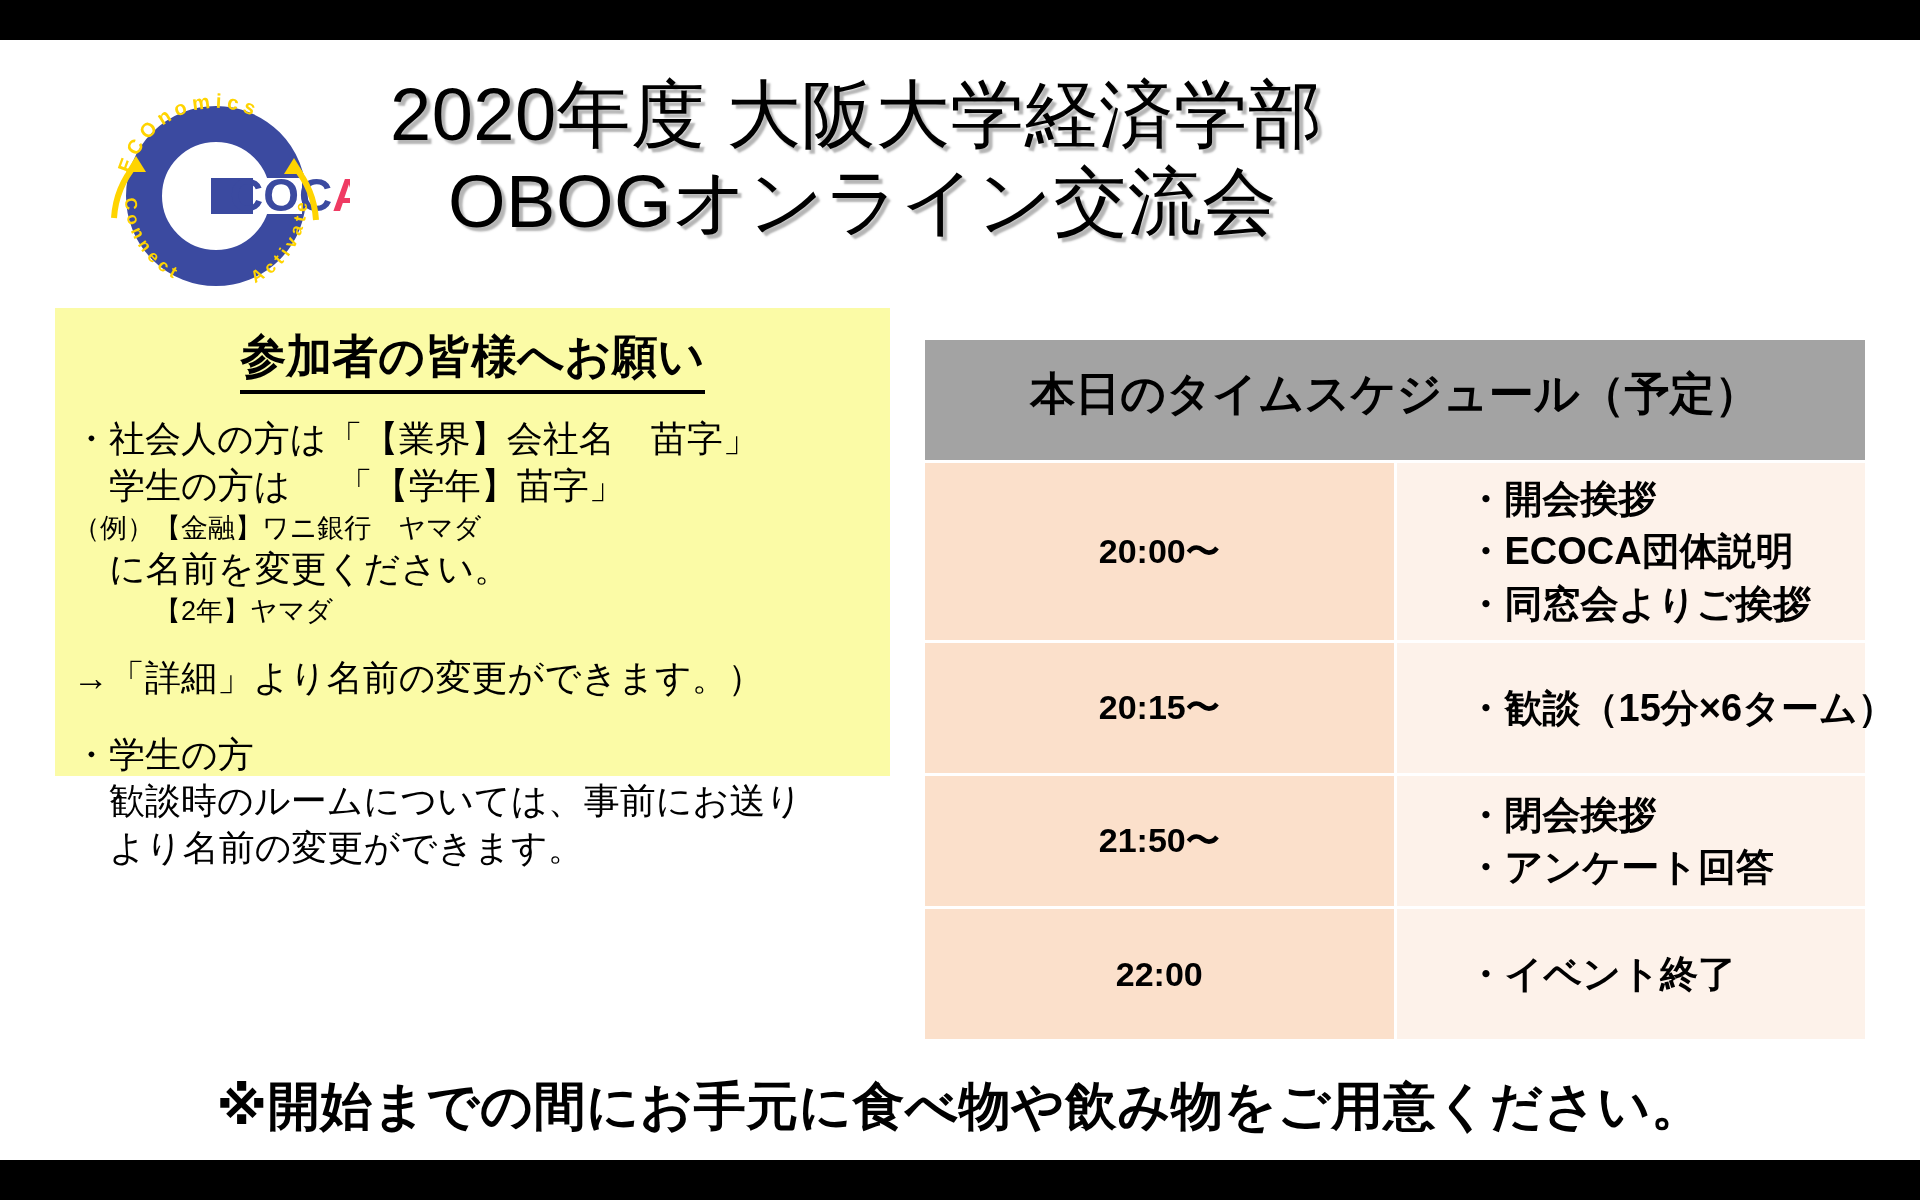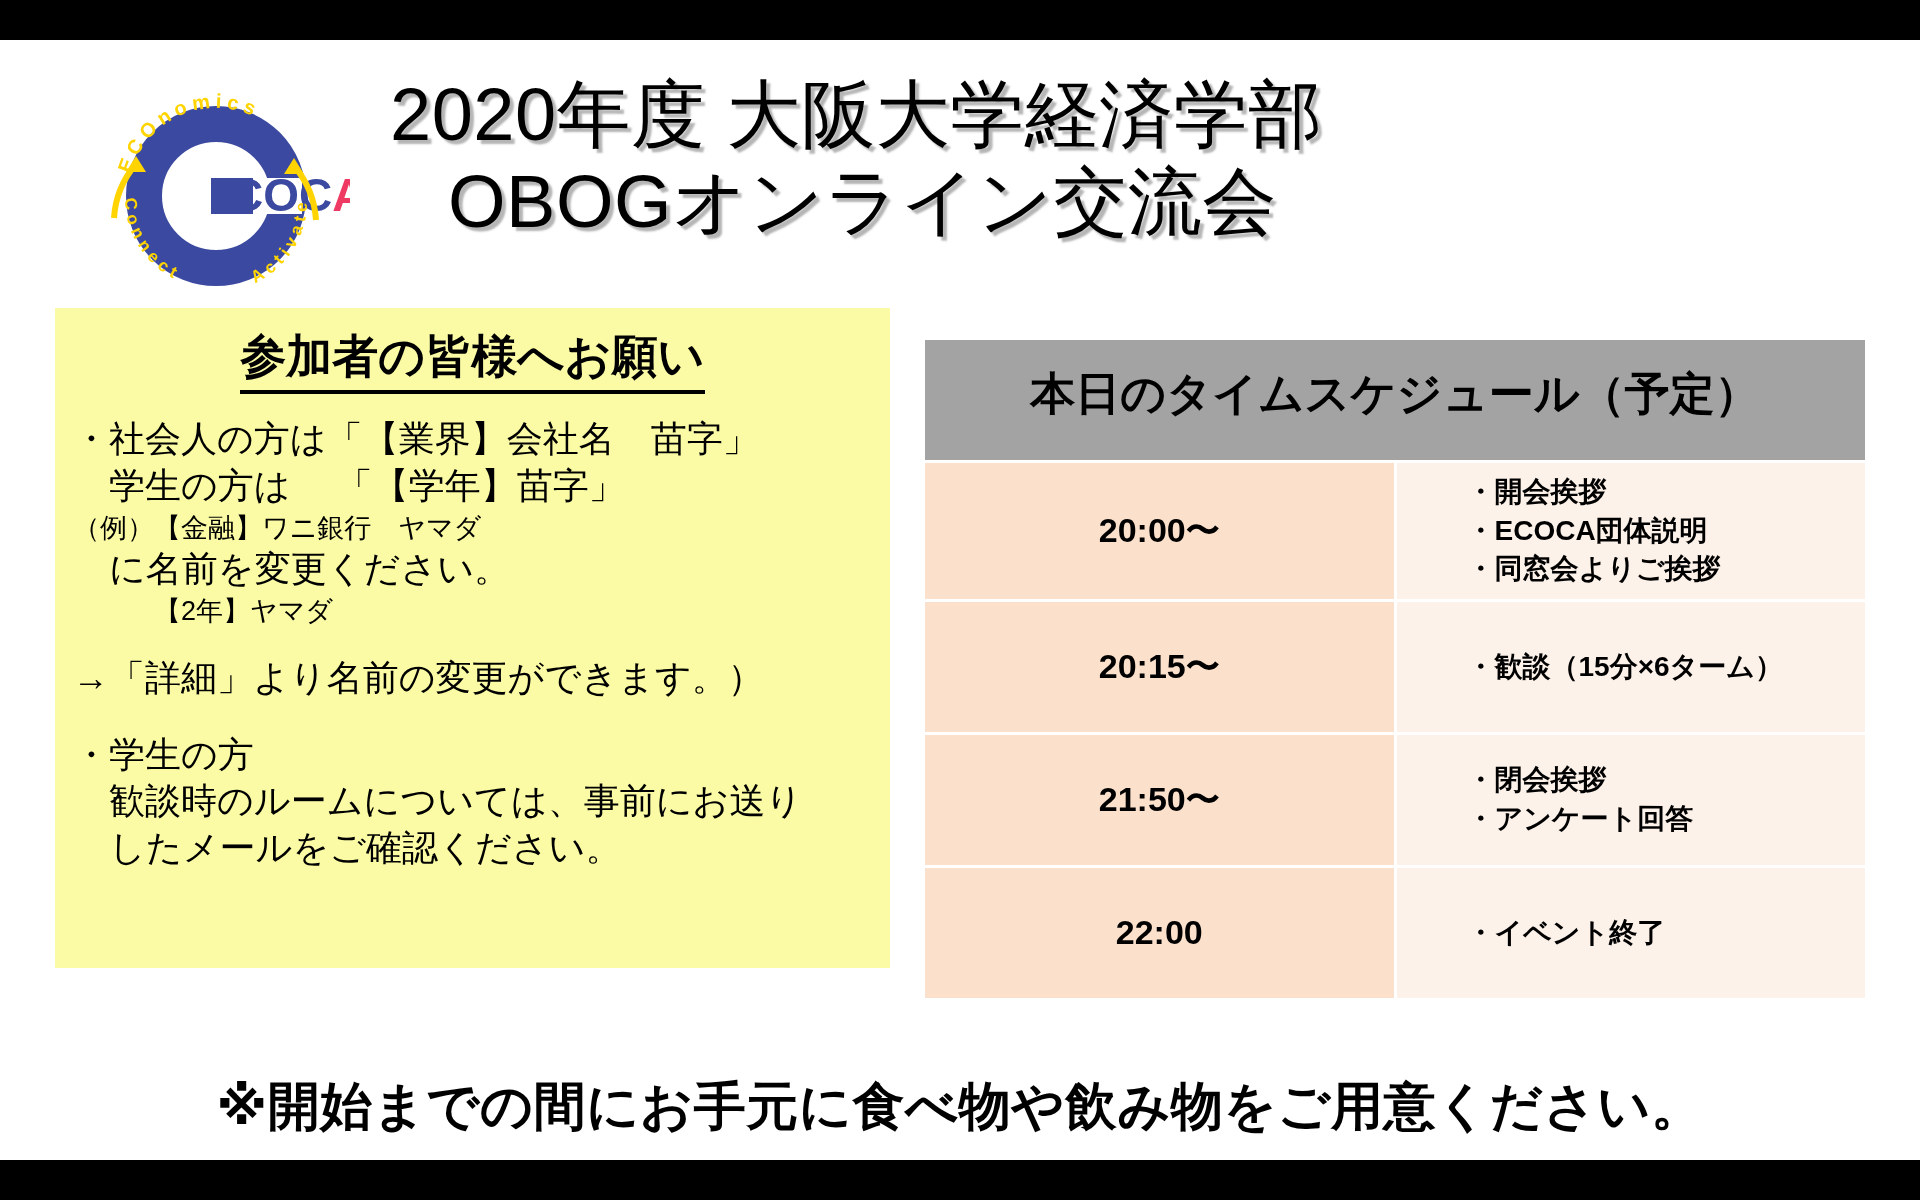--- a/index.html
+++ b/index.html
@@ -17,21 +17,21 @@
 
   
   #title{position:absolute;left:390px;top:32px;width:1180px;
          font-size:74px;line-height:1.17;color:#000;font-weight:400;
          text-shadow:4px 4px 2px rgba(120,120,120,.55);
          letter-spacing:.5px;}
   #title .ln{display:block;white-space:nowrap;}
   #title .ln2{text-indent:58px;}
 
   
-  #yellow{position:absolute;left:55px;top:268px;width:835px;height:660px;
+  #yellow{position:absolute;left:55px;top:268px;width:835px;height:468px;
           background:#fbfba6;}
   #yellow h2{margin:0;padding:18px 0 0 0;text-align:center;font-size:46px;
              font-weight:700;color:#000;}
   #yellow h2 span{display:inline-block;border-bottom:4px solid #000;padding-bottom:2px;}
   .ybody{padding:22px 20px 0 18px;color:#000;}
   .yline{font-size:36px;line-height:1.30;white-space:pre;}
   .yline.sm{font-size:27px;line-height:1.34;}
   .ygap{height:26px;}
   .ygap2{height:30px;}
 
@@ -40,21 +40,21 @@
          border-collapse:collapse;table-layout:fixed;}
   #sched .thead td{background:#a3a3a3;height:108px;text-align:center;
                    font-size:45px;font-weight:700;color:#000;
                    padding:0 0 12px 0;vertical-align:middle;}
   #sched td{border:0;}
   #sched tbody tr td.tcol{width:192px;background:#fbe0cb;text-align:center;
         font-size:34px;font-weight:700;color:#000;vertical-align:middle;
         border-top:3px solid #ffffff;}
   #sched tbody tr td.dcol{background:#fdf2ea;color:#000;vertical-align:middle;
         padding:10px 0 10px 70px;border-top:3px solid #ffffff;border-left:3px solid #ffffff;}
-  #sched .ditem{font-size:28px;font-weight:700;line-height:1.38;white-space:nowrap;}
+  #sched .ditem{font-size:38px;font-weight:700;line-height:1.38;white-space:nowrap;}
 
   
   #footer{position:absolute;left:0;top:1032px;width:1920px;text-align:center;
           font-size:52px;font-weight:700;color:#000;letter-spacing:.5px;}
 </style>
 </head>
 <body>
 
 <div id="stage">
   <div id="slide">
@@ -107,21 +107,21 @@
         <div class="yline">・社会人の方は「【業界】会社名　苗字」</div>
         <div class="yline">　学生の方は　 「【学年】苗字」</div>
         <div class="yline sm">（例）【金融】ワニ銀行　ヤマダ</div>
         <div class="yline">　に名前を変更ください。</div>
         <div class="yline sm">　　　【2年】ヤマダ</div>
         <div class="ygap"></div>
         <div class="yline">→「詳細」より名前の変更ができます。）</div>
         <div class="ygap2"></div>
         <div class="yline">・学生の方</div>
         <div class="yline">　歓談時のルームについては、事前にお送り</div>
-        <div class="yline">　したメールをご確認ください。</div>
+        <div class="yline">　より名前の変更ができます。</div>
       </div>
     </div>
 
     <table id="sched">
       <tbody>
           <tr class="thead">
         <td colspan="2">本日のタイムスケジュール（予定）</td>
       </tr>
       </tbody>
         <tbody>

